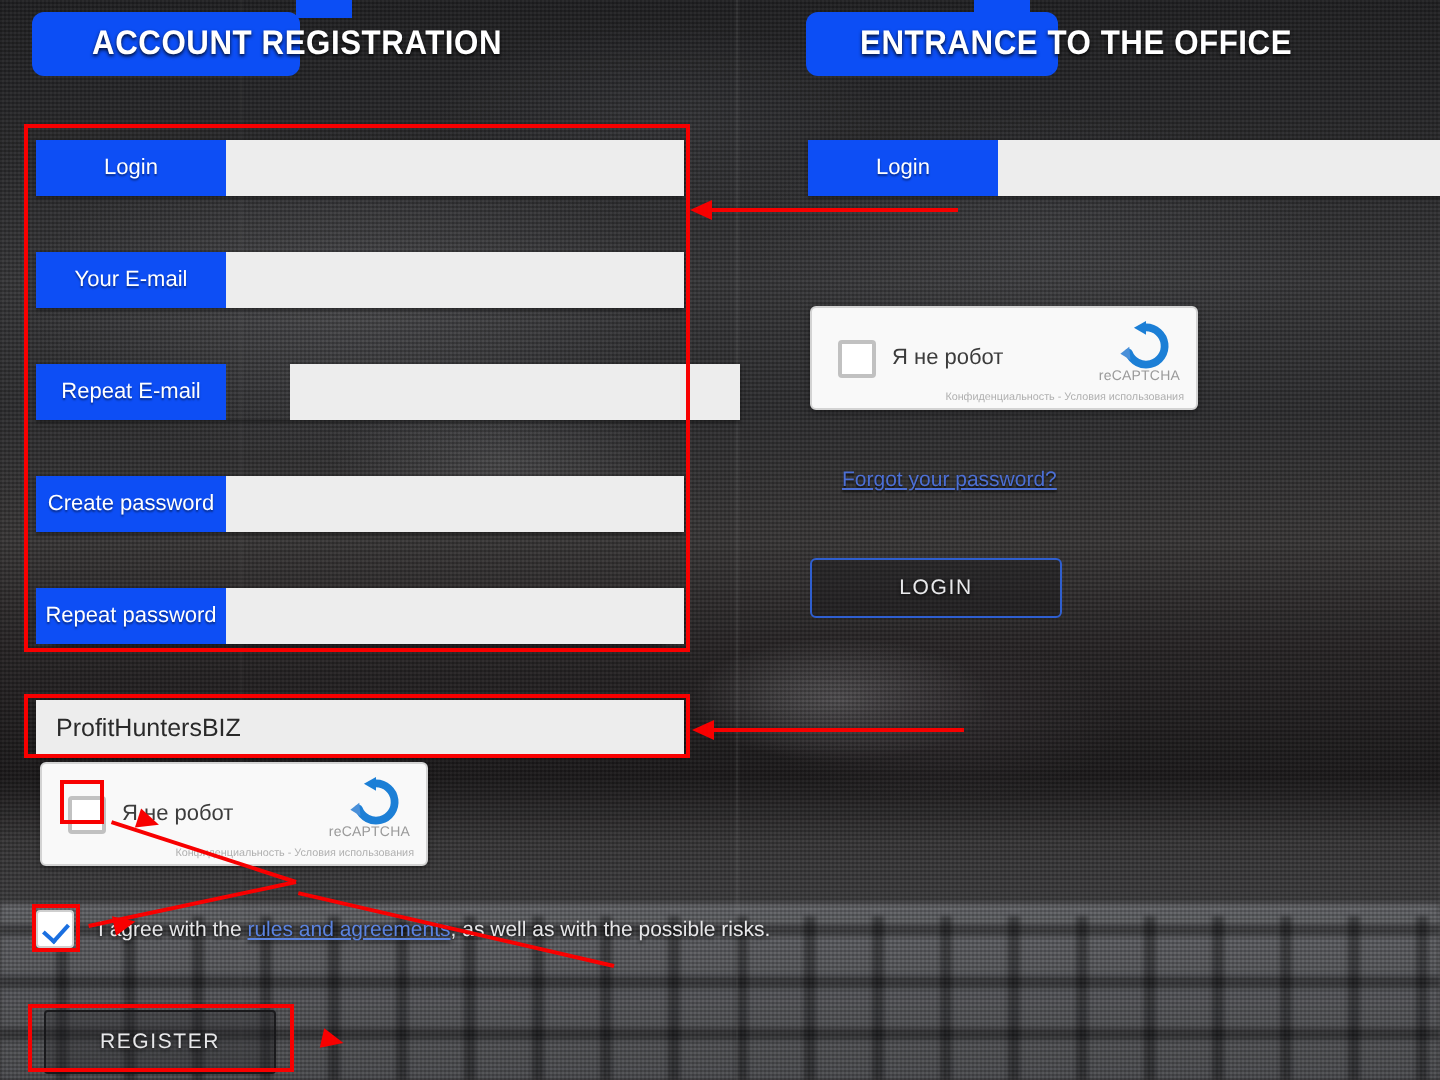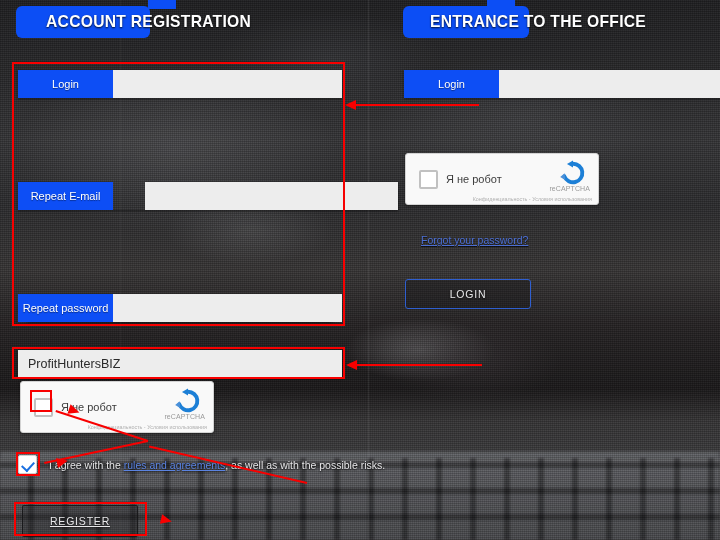--- a/index.html
+++ b/index.html
@@ -288,26 +288,34 @@
 
     <div class="title-chip" style="left:16px; width:134px;"></div>
     <div class="title-dot" style="left:148px;"></div>
     <div class="panel-title" style="left:46px;"><span class="accent">ACCOUNT</span><span> REGISTRATION</span></div>
 
     <div class="field-row" style="left:18px; top:70px; width:324px;">
       <div class="field-label">Login</div>
       <input class="field-input" type="text" value="" style="">
     </div>
 
-
-    <div class="field-row" style="left:18px; top:182px; width:380px;gap:32px;">
+    <div class="field-row" style="left:18px; top:126px; width:324px;">
+      <div class="field-label">Your E-mail</div>
+      <input class="field-input" type="text" value="" style="">
+    </div>
+
+    <div class="field-row" style="left:18px; top:182px; width:352px;gap:32px;">
       <div class="field-label">Repeat E-mail</div>
       <input class="field-input" type="text" value="" style="">
     </div>
 
+    <div class="field-row" style="left:18px; top:238px; width:324px;">
+      <div class="field-label">Create password</div>
+      <input class="field-input" type="password" value="" style="">
+    </div>
 
     <div class="field-row" style="left:18px; top:294px; width:324px;border-radius:14px;">
       <div class="field-label">Repeat password</div>
       <input class="field-input" type="password" value="" style="">
     </div>
 
     <div class="field-row" style="left:18px; top:350px; width:324px;">
       <input class="field-input" type="text" value="ProfitHuntersBIZ" style="">
     </div>
 
@@ -321,21 +329,21 @@
       </svg>
       <div class="rc-brand">reCAPTCHA</div>
       <div class="rc-fine">Конфиденциальность - Условия использования</div>
     </div>
 
     <div id="agree-row">
       <div id="agree-checkbox"></div>
       <div id="agree-text"><span>I agree with the </span><a href="#">rules and agreements</a><span>, as well as with the possible risks.</span></div>
     </div>
 
-    <div class="btn-outline" id="register-button" style="left:22px; top:505px; width:116px; height:32px;text-decoration:underline;">REGISTER</div>
+    <div class="btn-outline" id="register-button" style="left:22px; top:505px; width:116px; height:32px;">REGISTER</div>
   </div>
 
   <div class="panel" id="panel-right">
 
     <div class="title-chip" style="left:28px; width:126px;"></div>
     <div class="title-dot" style="left:112px;"></div>
     <div class="panel-title" style="left:55px;"><span class="accent">ENTRANCE</span><span> TO THE OFFICE</span></div>
 
     <div class="field-row" style="left:29px; top:70px; width:324px;">
       <div class="field-label">Login</div>

